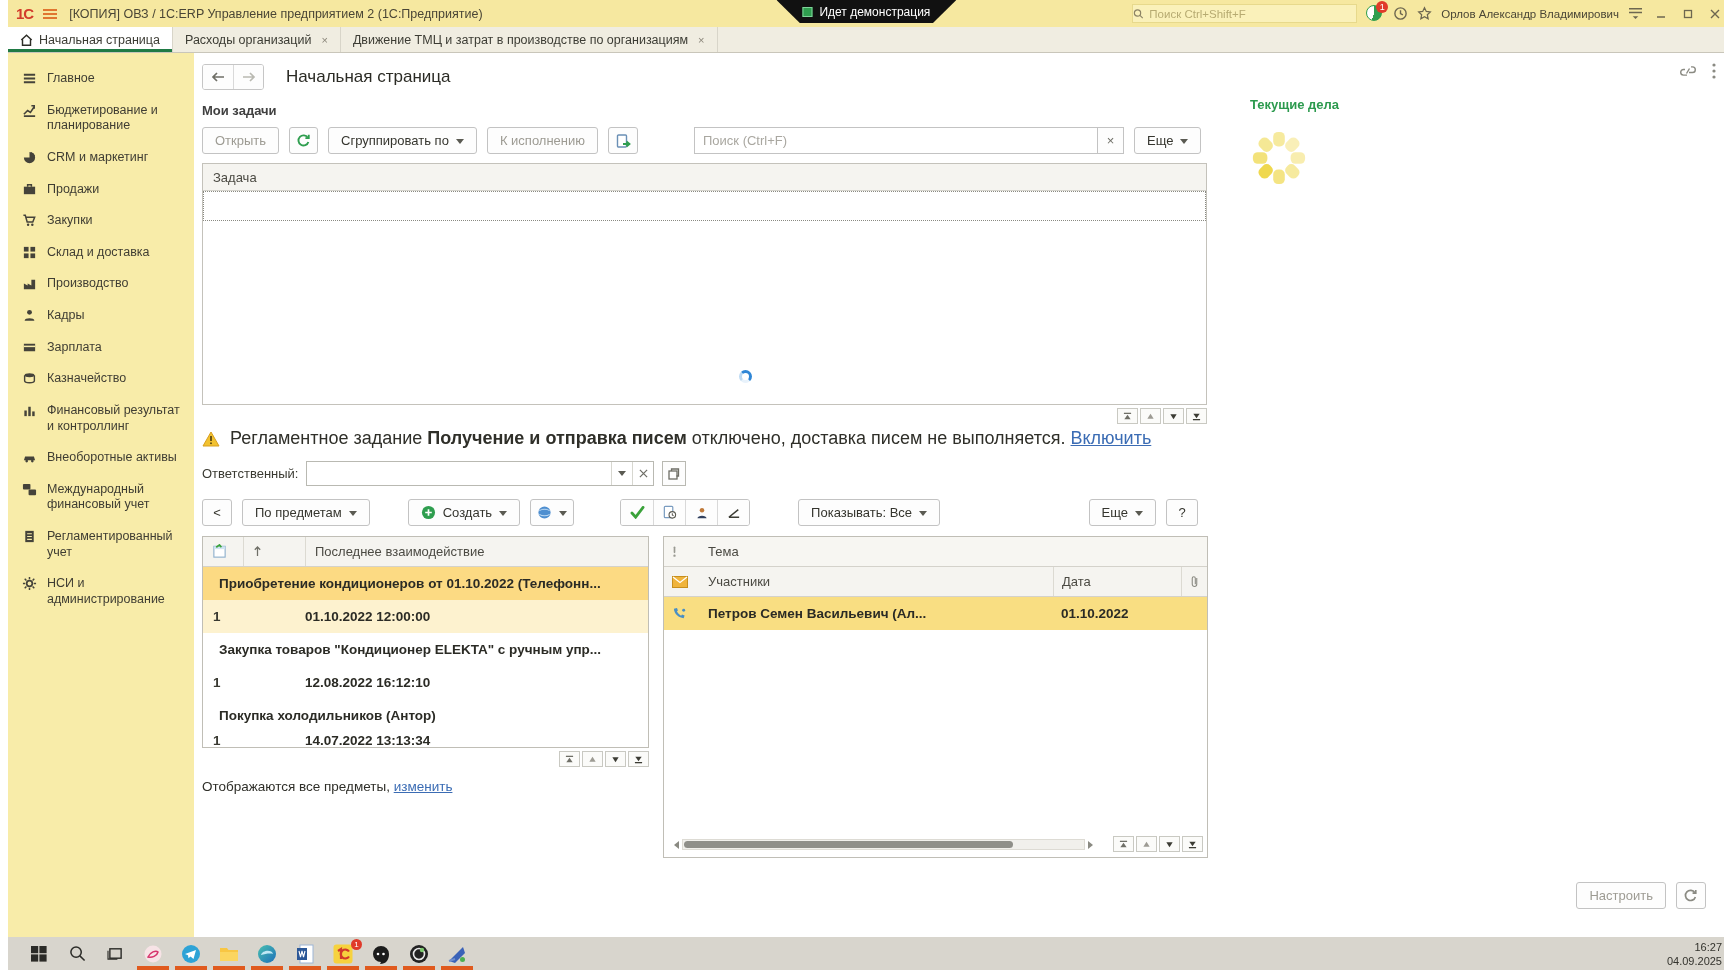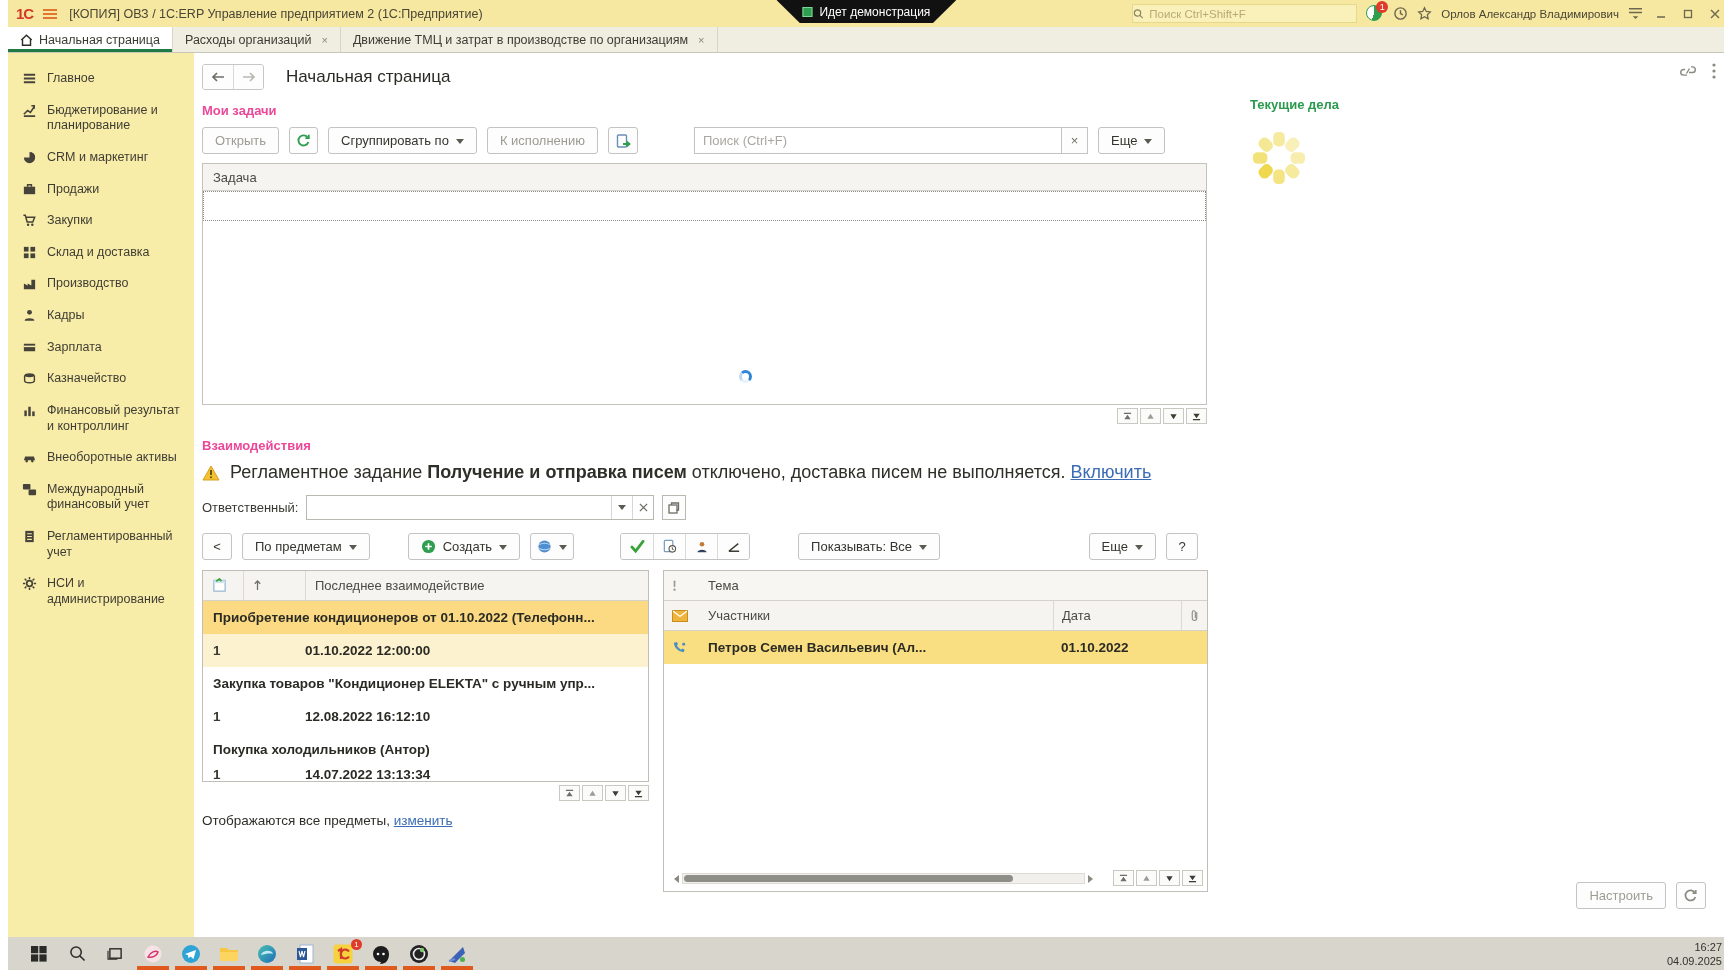--- a/index.html
+++ b/index.html
@@ -42,31 +42,31 @@
   .main { flex:1 1 auto; background:#fff; display:flex; position:relative; min-width:0; }
   .main-col { width:1016px; padding:6px 0 0 8px; flex:0 0 auto; }
   .right-col { flex:1 1 auto; position:relative; }
 
   .page-head { display:flex; align-items:center; gap:22px; height:36px; }
   .navgrp { display:flex; border:1px solid #c6c6c6; border-radius:3px; overflow:hidden; }
   .navgrp .nb { width:30px; height:24px; display:flex; align-items:center; justify-content:center; background:#fdfdfd; cursor:pointer; }
   .navgrp .nb + .nb { border-left:1px solid #d9d9d9; }
   .page-title { font-size:17px; color:#2b2b25; }
 
-  .sect { color:#ec4899; font-weight:bold; font-size:13px; margin:8px 0 9px; }
+  .sect { color:#404040; font-weight:bold; font-size:13px; margin:8px 0 9px; }
   .toolbar { display:flex; align-items:center; gap:10px; }
   .btn { height:27px; background:#fdfdfd; border:1px solid #c3c3c3; border-radius:3px; padding:0 12px; font-size:13px; color:#35352e;
          display:inline-flex; align-items:center; gap:7px; cursor:pointer; font-family:inherit; }
   .btn.disabled { color:#9d9b93; }
   .btn.icon-only { padding:0 6px; }
   .caret { width:0; height:0; border:4px solid transparent; border-top:5px solid #5a5a52; margin-top:5px; }
   .btn-group { display:flex; border:1px solid #c3c3c3; border-radius:3px; overflow:hidden; }
   .btn-group .gb { width:32px; height:25px; background:#fdfdfd; display:flex; align-items:center; justify-content:center; cursor:pointer; }
   .btn-group .gb + .gb { border-left:1px solid #d9d9d9; }
-  .search-box { width:368px; height:27px; border:1px solid #c3c3c3; display:flex; align-items:center; padding:0 8px; }
+  .search-box { width:404px; height:27px; border:1px solid #c3c3c3; display:flex; align-items:center; padding:0 8px; }
   .search-box input { border:none; outline:none; width:100%; font-size:13px; font-family:inherit; color:#444; }
   .search-box input::placeholder { color:#a9a7a0; }
   .flat-x { width:26px; height:27px; border:1px solid #c3c3c3; border-left:none; display:flex; align-items:center; justify-content:center; color:#6e6e66; cursor:pointer; background:#fdfdfd; }
 
   
   .task-table { width:1005px; height:242px; border:1px solid #c4c2bb; margin-top:9px; position:relative; background:#fff; }
   .task-table .thead { height:27px; background:#f5f4f0; border-bottom:1px solid #d4d2cb; display:flex; align-items:center; padding:0 10px; color:#4b4a43; }
   .empty-sel-row { height:30px; border:1px dotted #8a8a82; border-left:1px dotted #8a8a82; margin:0; }
   .spinner-blue { position:absolute; left:536px; top:206px; width:13px; height:13px; border-radius:50%;
       border:3px solid #2f86d6; border-left-color:#bcd9f2; border-bottom-color:#e8f2fb; }
@@ -86,21 +86,21 @@
 
   
   .panels { display:flex; gap:14px; margin-top:10px; }
   .panel { border:1px solid #c0beb6; background:#fff; }
   .lpanel { width:447px; height:212px; overflow:hidden; }
   .rpanel { width:545px; height:322px; position:relative; }
   .lrow { display:grid; grid-template-columns:40px 62px 1fr; align-items:center; height:33px; font-size:13.5px; }
   .lhead { height:30px; background:#f5f4f0; border-bottom:1px solid #d4d2cb; color:#4b4a43; font-size:13px; font-weight:normal; }
   .lhead .c { display:flex; align-items:center; height:100%; padding-left:9px; }
   .lhead .c + .c { border-left:1px solid #dcdad2; }
-  .subject { grid-column:1 / 4; padding-left:10px; font-weight:bold; color:#2b2b25; white-space:nowrap; overflow:hidden; }
+  .subject { grid-column:1 / 4; padding-left:16px; font-weight:bold; color:#2b2b25; white-space:nowrap; overflow:hidden; }
   .sel1 { background:#fcda83; }
   .sel2 { background:#fdf2cf; }
   .cnt { padding-left:10px; font-weight:bold; }
   .dtm { grid-column:3; font-weight:bold; color:#2b2b25; }
   .clip { height:16px; overflow:hidden; }
 
   .rrow { display:grid; grid-template-columns:36px 1fr 128px 26px; align-items:center; height:33px; font-size:13.5px; }
   .rhead { height:30px; background:#f5f4f0; border-bottom:1px solid #d4d2cb; color:#4b4a43; font-size:13px; }
   .rhead .c { display:flex; align-items:center; height:100%; padding-left:8px; }
   .rhead .c.b { border-left:1px solid #dcdad2; }
@@ -397,21 +397,20 @@
               </span>
             <span class="pg">
                 <svg width="9" height="9" viewBox="0 0 10 10">
                   <path d="M5 7L1.5 2h7z" fill="#3c3c34"></path>
                   <path d="M1 8.5h8" stroke="#3c3c34" stroke-width="1.4"></path>
                 </svg>
               </span>
           </div>
         </div>
 
-        <div class="sect" style="margin-top:14px">Взаимодействия</div>
 
         <div class="warn-row">
           <svg width="18" height="16" viewBox="0 0 18 16">
               <path d="M9 1l8 14H1z" fill="#f2c230" stroke="#d89f1f"></path>
               <rect x="8.2" y="5" width="1.6" height="5" fill="#4a3a10"></rect>
               <rect x="8.2" y="11.5" width="1.6" height="1.6" fill="#4a3a10"></rect>
             </svg>
           <span><span>Регламентное задание</span>
           <b>Получение и отправка писем</b>
           <span>отключено, доставка писем не выполняется.</span>

